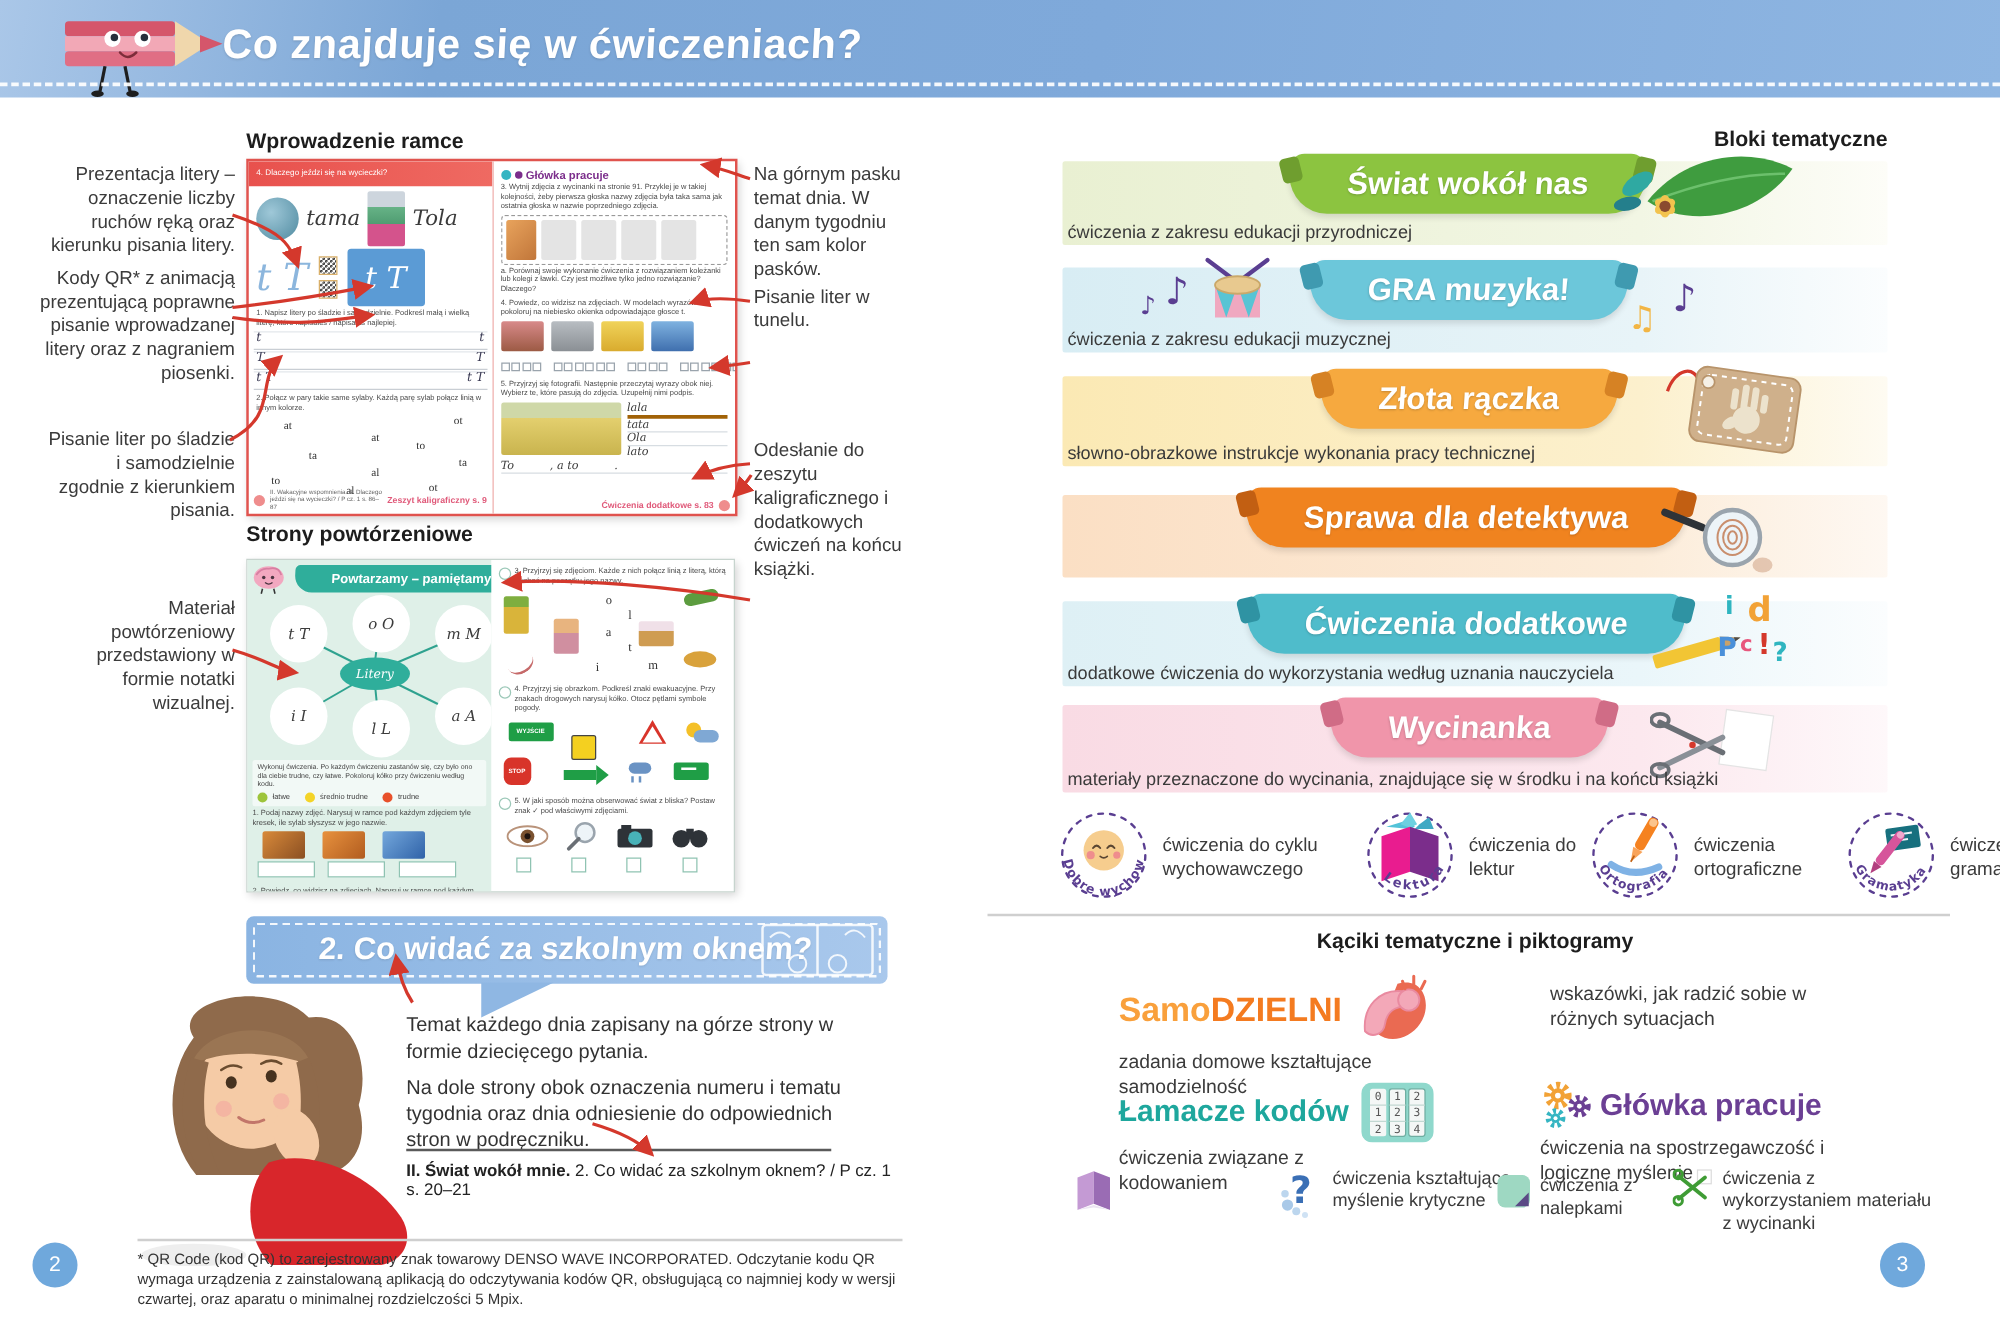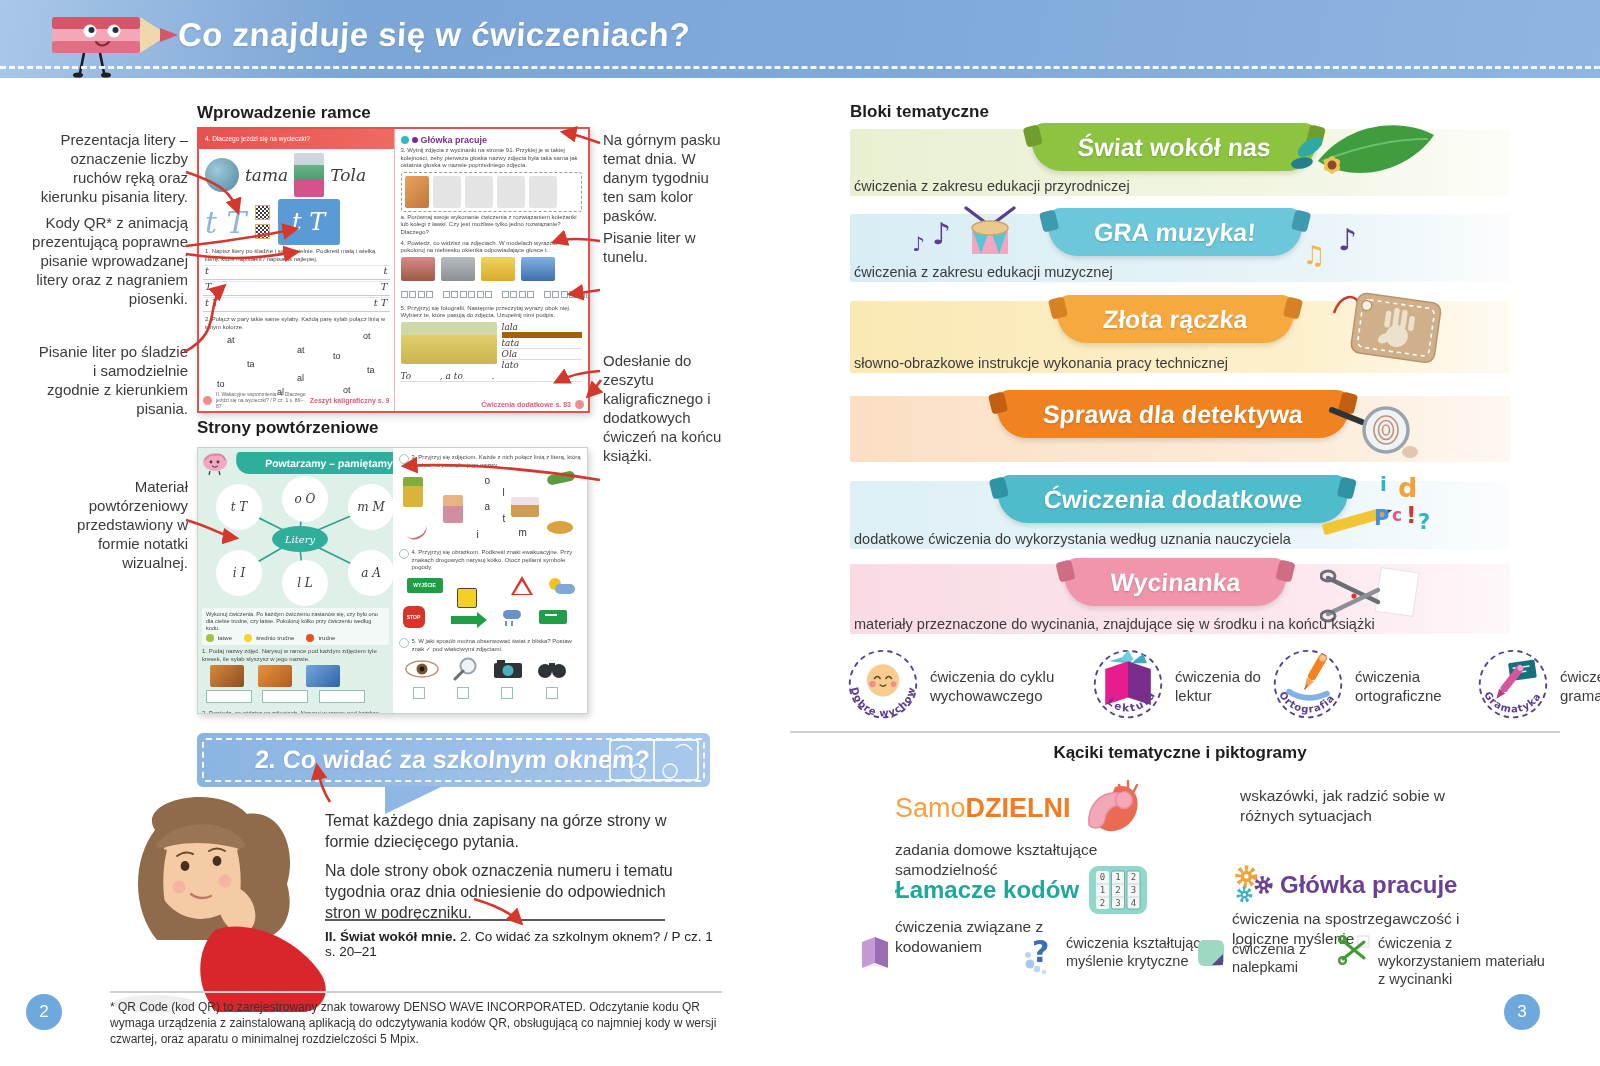--- a/index.html
+++ b/index.html
@@ -28,21 +28,21 @@
   .wb1 .half+.half{border-left:1px solid #f0b0ad;}
   .wb1-head{height:20px;background:linear-gradient(90deg,#e8514d,#ef6a62);color:#fff;font-size:6.5px;
             line-height:20px;padding-left:6px;white-space:nowrap;}
   .ph{border-radius:2px;display:inline-block;}
   .qr{width:13px;height:13px;border:1px solid #d9b06a;
       background-image:linear-gradient(45deg,#3c3c3c 25%,transparent 25%,transparent 75%,#3c3c3c 75%),
                        linear-gradient(45deg,#3c3c3c 25%,#fff 25%,#fff 75%,#3c3c3c 75%);
       background-size:4px 4px;background-position:0 0,2px 2px;}
   .rule{position:relative;height:13px;border-bottom:1px solid #c9ced4;border-top:1px solid #e4e8ec;margin:1px 4px;}
   .rule span{position:absolute;top:-1px;font-size:10px;color:#3c3c55;}
-  .syl{position:absolute;font-family:Liberation Sans, sans-serif;font-size:9px;color:#333;}
+  .syl{position:absolute;font-family:Liberation Serif, serif;font-size:9px;color:#333;}
   .sq{display:inline-block;width:5px;height:5px;border:1px solid #9aa4ad;margin-right:1.5px;}
   .pinkref{font-size:7px;font-weight:bold;color:#e05a7a;}
   .gbox{display:inline-block;border:1px solid #8fc3b2;background:#fff;}
   .bubbleC{position:absolute;width:46px;height:46px;border-radius:50%;background:#fff;
            display:flex;align-items:center;justify-content:center;font-family:"DejaVu Serif",serif;
            font-style:italic;font-size:12px;}
   
   .bubble{position:absolute;left:197px;top:733px;width:513px;height:54px;border-radius:6px;
           background:linear-gradient(90deg,#8ab4e2,#a9c8ec);}
   .bubble::before{content:"";position:absolute;inset:5px;border:2px dashed rgba(255,255,255,.9);border-radius:4px;}
@@ -61,21 +61,21 @@
           border-radius:4px;background:var(--fold);z-index:-1;}
   .ribbon::before{left:-7px;transform:rotate(-14deg);}
   .ribbon::after{right:-7px;transform:rotate(14deg);}
   .caption{position:absolute;left:4px;bottom:2px;font-size:14.5px;color:#3a3a3a;}
   .mnote{position:absolute;font-family:"DejaVu Sans",sans-serif;}
   
   .badge-row{position:absolute;left:845px;top:648px;width:670px;display:flex;justify-content:space-between;}
   .badge{display:flex;align-items:center;gap:9px;}
   .badge .lbl{font-size:15px;line-height:19px;color:#3b3b3b;}
   
-  .corner-title-a{font-size:27px;font-weight:normal;color:#f9a03c;}
+  .corner-title-a{font-size:27px;font-weight:bold;color:#f9a03c;}
   .corner-title-b{font-size:27px;font-weight:800;color:#f47b20;}
   .clabel{font-size:15.5px;line-height:20px;color:#3b3b3b;margin-top:3px;}
   .picto{position:absolute;display:flex;gap:8px;align-items:flex-start;}
   .picto .lbl{font-size:14.5px;line-height:18px;color:#3b3b3b;}
   .sticker-ico{width:26px;height:26px;border-radius:6px;background:#9ed8c2;position:relative;}
   .sticker-ico::after{content:"";position:absolute;right:1px;bottom:1px;width:0;height:0;
         border-left:11px solid transparent;border-bottom:11px solid #5b4a86;}
   .divider{position:absolute;background:#cfcfcf;}
   .footnote{position:absolute;left:110px;top:999px;width:612px;font-size:12px;line-height:16px;color:#333;}
 </style>
@@ -203,21 +203,21 @@
         <span class="ph" style="width:34px;height:24px;background:linear-gradient(180deg,#f0d35a,#d9ab2e)"></span>
         <span class="ph" style="width:34px;height:24px;background:linear-gradient(180deg,#7fb2e0,#3f6fae)"></span>
       </div>
       <div style="margin-top:3px;white-space:nowrap">
         <span class="sq"></span><span class="sq"></span><span class="sq"></span><span class="sq"></span><span style="display:inline-block;width:8px"></span><span class="sq"></span><span class="sq"></span><span class="sq"></span><span class="sq"></span><span class="sq"></span><span class="sq"></span><span style="display:inline-block;width:8px"></span><span class="sq"></span><span class="sq"></span><span class="sq"></span><span class="sq"></span><span style="display:inline-block;width:8px"></span><span class="sq"></span><span class="sq"></span><span class="sq"></span><span class="sq"></span><span class="sq"></span><span class="sq"></span>
       </div>
       <div class="tiny" style="margin-top:3px">5. Przyjrzyj się fotografii. Następnie przeczytaj wyrazy obok niej. Wybierz te, które pasują do zdjęcia. Uzupełnij nimi podpis.</div>
       <div style="display:flex;gap:5px;margin-top:2px;align-items:flex-start">
         <span class="ph" style="width:96px;height:42px;background:linear-gradient(180deg,#cfd8a8 30%,#e3cf6e 30%,#c9b44e)"></span>
         <span style="flex:1">
-          <span class="cur" style="display:block;font-size:9px;border-bottom:6px solid #a16207">lala</span>
+          <span class="cur" style="display:block;font-size:9px;border-bottom:3px solid #a16207">lala</span>
           <span class="cur" style="display:block;font-size:9px;border-bottom:1px solid #d7dde2">tata</span>
           <span class="cur" style="display:block;font-size:9px;border-bottom:1px solid #d7dde2">Ola</span>
           <span class="cur" style="display:block;font-size:9px">lato</span>
         </span>
       </div>
       <div class="cur" style="font-size:9px;margin-top:1px;border-bottom:1px solid #d7dde2;white-space:pre">To          , a to          .</div>
       <div style="position:absolute;right:4px;bottom:2px;display:flex;align-items:center;gap:4px">
         <span class="pinkref">Ćwiczenia dodatkowe  s. 83</span>
         <span style="width:9px;height:9px;border-radius:50%;background:#ef8d8d"></span>
       </div>
@@ -399,21 +399,21 @@
   <div class="abs" style="left:325px;top:860px;width:350px;font-size:16px;line-height:21px;color:#333">Na dole strony obok oznaczenia numeru i tematu tygodnia oraz dnia odniesienie do odpowiednich stron w podręczniku.</div>
   <div class="divider" style="left:325px;top:919px;width:340px;height:2px;background:#5a5a5a"></div>
   <div class="abs" style="left:325px;top:929px;width:400px;font-size:13.5px;color:#222">
     <b>II. Świat wokół mnie.</b><span> 2. Co widać za szkolnym oknem? / P cz. 1 s. 20–21</span>
   </div>
 
   <div class="divider" style="left:110px;top:991px;width:612px;height:2px"></div>
   <div class="footnote">* QR Code (kod QR) to zarejestrowany znak towarowy DENSO WAVE INCORPORATED. Odczytanie kodu QR wymaga urządzenia z zainstalowaną aplikacją do odczytywania kodów QR, obsługującą co najmniej kody w wersji czwartej, oraz aparatu o minimalnej rozdzielczości 5 Mpix.</div>
   <div class="page-dot" style="left:26px;top:994px">2</div>
 
-  <div class="abs" style="left:850px;top:102px;width:660px;text-align:left;font-size:17px;font-weight:bold;color:#1d1d1d">Bloki tematyczne</div>
+  <div class="abs" style="left:850px;top:102px;width:660px;text-align:right;font-size:17px;font-weight:bold;color:#1d1d1d">Bloki tematyczne</div>
 
   <div class="block" style="top:129px;height:67px">
     <div class="strip" style="background:linear-gradient(90deg,#e9f0d2 0%,#f2f6e4 70%,#fdfdf8 100%)"></div>
     <div class="ribbon" style="background:#8cc440;--fold:#6f9e2f"><i>Świat wokół nas</i></div>
     <svg class="abs" style="left:438px;top:-12px" width="150" height="70" viewBox="0 0 150 70">
       <path d="M30,44 C60,6 112,0 146,18 C118,58 62,66 30,44 Z" fill="#3f9c3f"></path>
       <path d="M34,44 C70,30 104,22 140,22" stroke="#6cc06c" stroke-width="2" fill="none"></path>
       <ellipse cx="22" cy="30" rx="14" ry="7" fill="#2fa9a2" transform="rotate(-35 22 30)"></ellipse>
       <ellipse cx="14" cy="46" rx="11" ry="5.5" fill="#247f8c" transform="rotate(-10 14 46)"></ellipse>
       <g transform="translate(44,48)">

